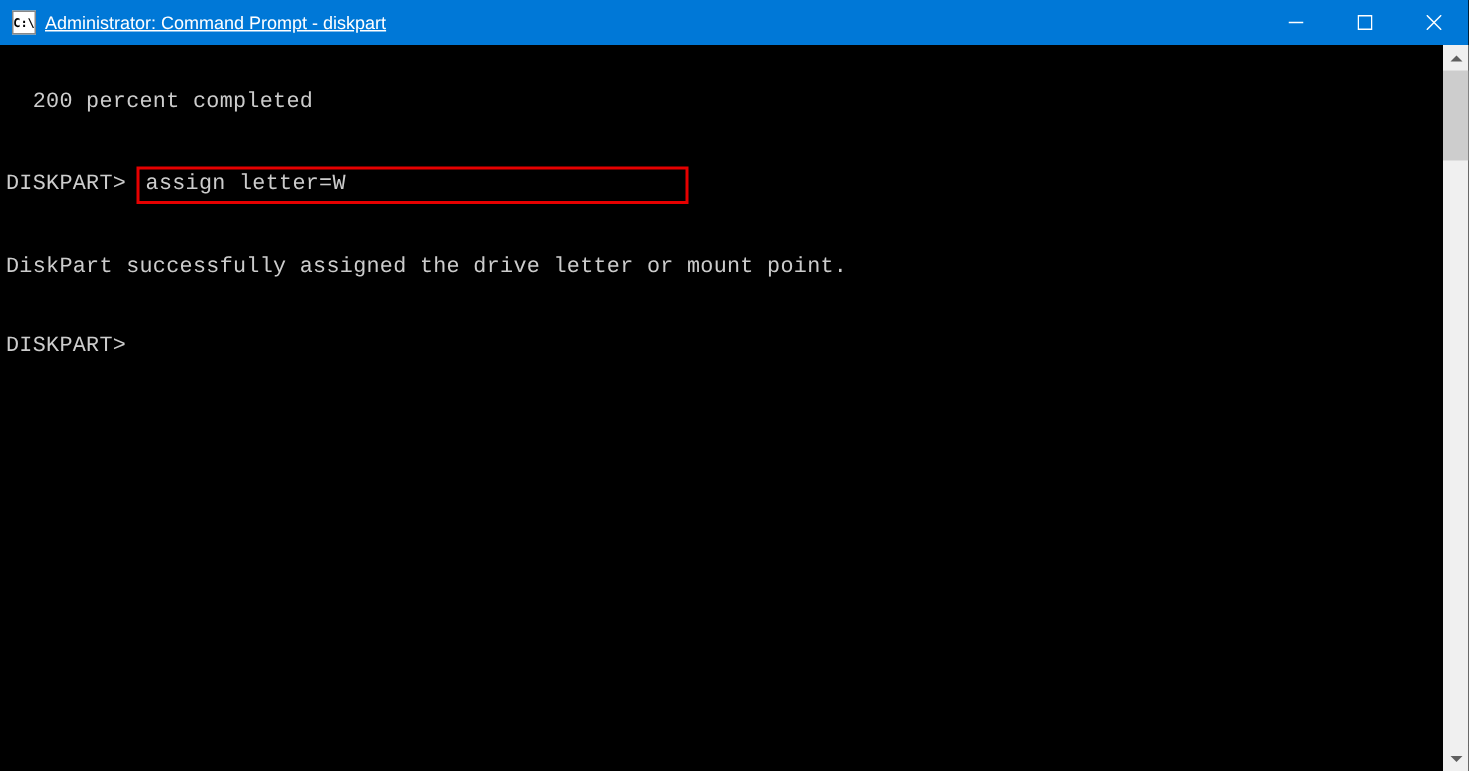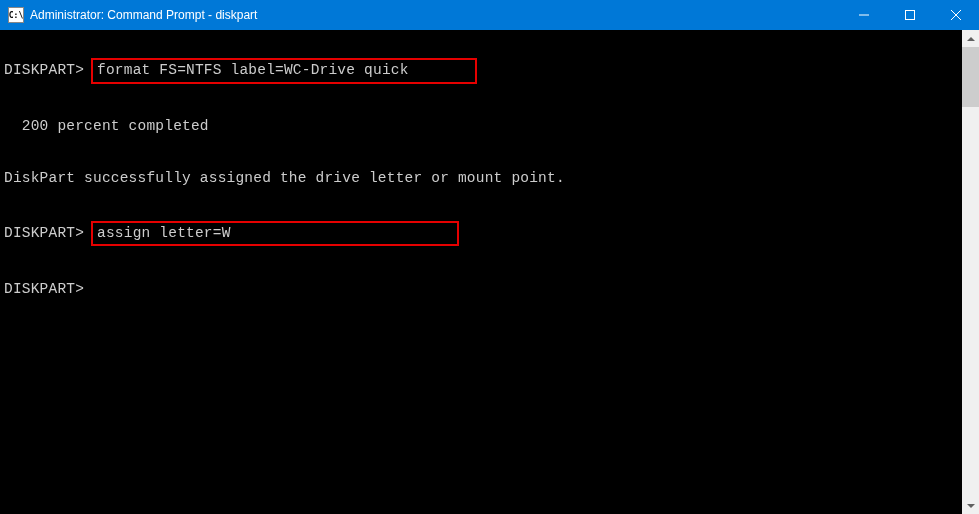--- a/index.html
+++ b/index.html
@@ -33,20 +33,21 @@
       display: flex;
       align-items: center;
       justify-content: center;
       font-size: 8px;
       color: #000;
       font-family: Consolas, monospace;
       font-weight: bold;
     }
     .titlebar-text {
       flex: 1;
+      text-decoration: underline;
     }
     .titlebar-controls {
       display: flex;
       height: 100%;
     }
     .titlebar-btn {
       width: 46px;
       height: 100%;
       display: flex;
       align-items: center;
@@ -149,24 +150,23 @@
     <div class="titlebar-btn">
       <svg viewBox="0 0 10 10">
           <line x1="0" y1="0" x2="10" y2="10" stroke="#fff" stroke-width="1"></line>
           <line x1="10" y1="0" x2="0" y2="10" stroke="#fff" stroke-width="1"></line>
         </svg>
     </div>
   </div>
 </div>
 
 <div class="terminal">
-<div class="line"><span>DISKPART&gt;</span> <span class="highlight-box"><span>format FS=NTFS label=WC-Drive quick</span>       </span></div>
 <div class="line">  200 percent completed</div>
+<div class="line"><span>DISKPART&gt;</span> <span class="highlight-box"><span>assign letter=W</span>                         </span></div>
 <div class="line">DiskPart successfully assigned the drive letter or mount point.</div>
-<div class="line"><span>DISKPART&gt;</span> <span class="highlight-box"><span>assign letter=W</span>                         </span></div>
 <div class="line"><span>DISKPART&gt;</span></div>
 </div>
 
 <div class="scrollbar">
   <div class="scrollbar-btn up">
     <div class="arrow up"></div>
   </div>
   <div class="scrollbar-track">
     <div class="scrollbar-thumb"></div>
   </div>

